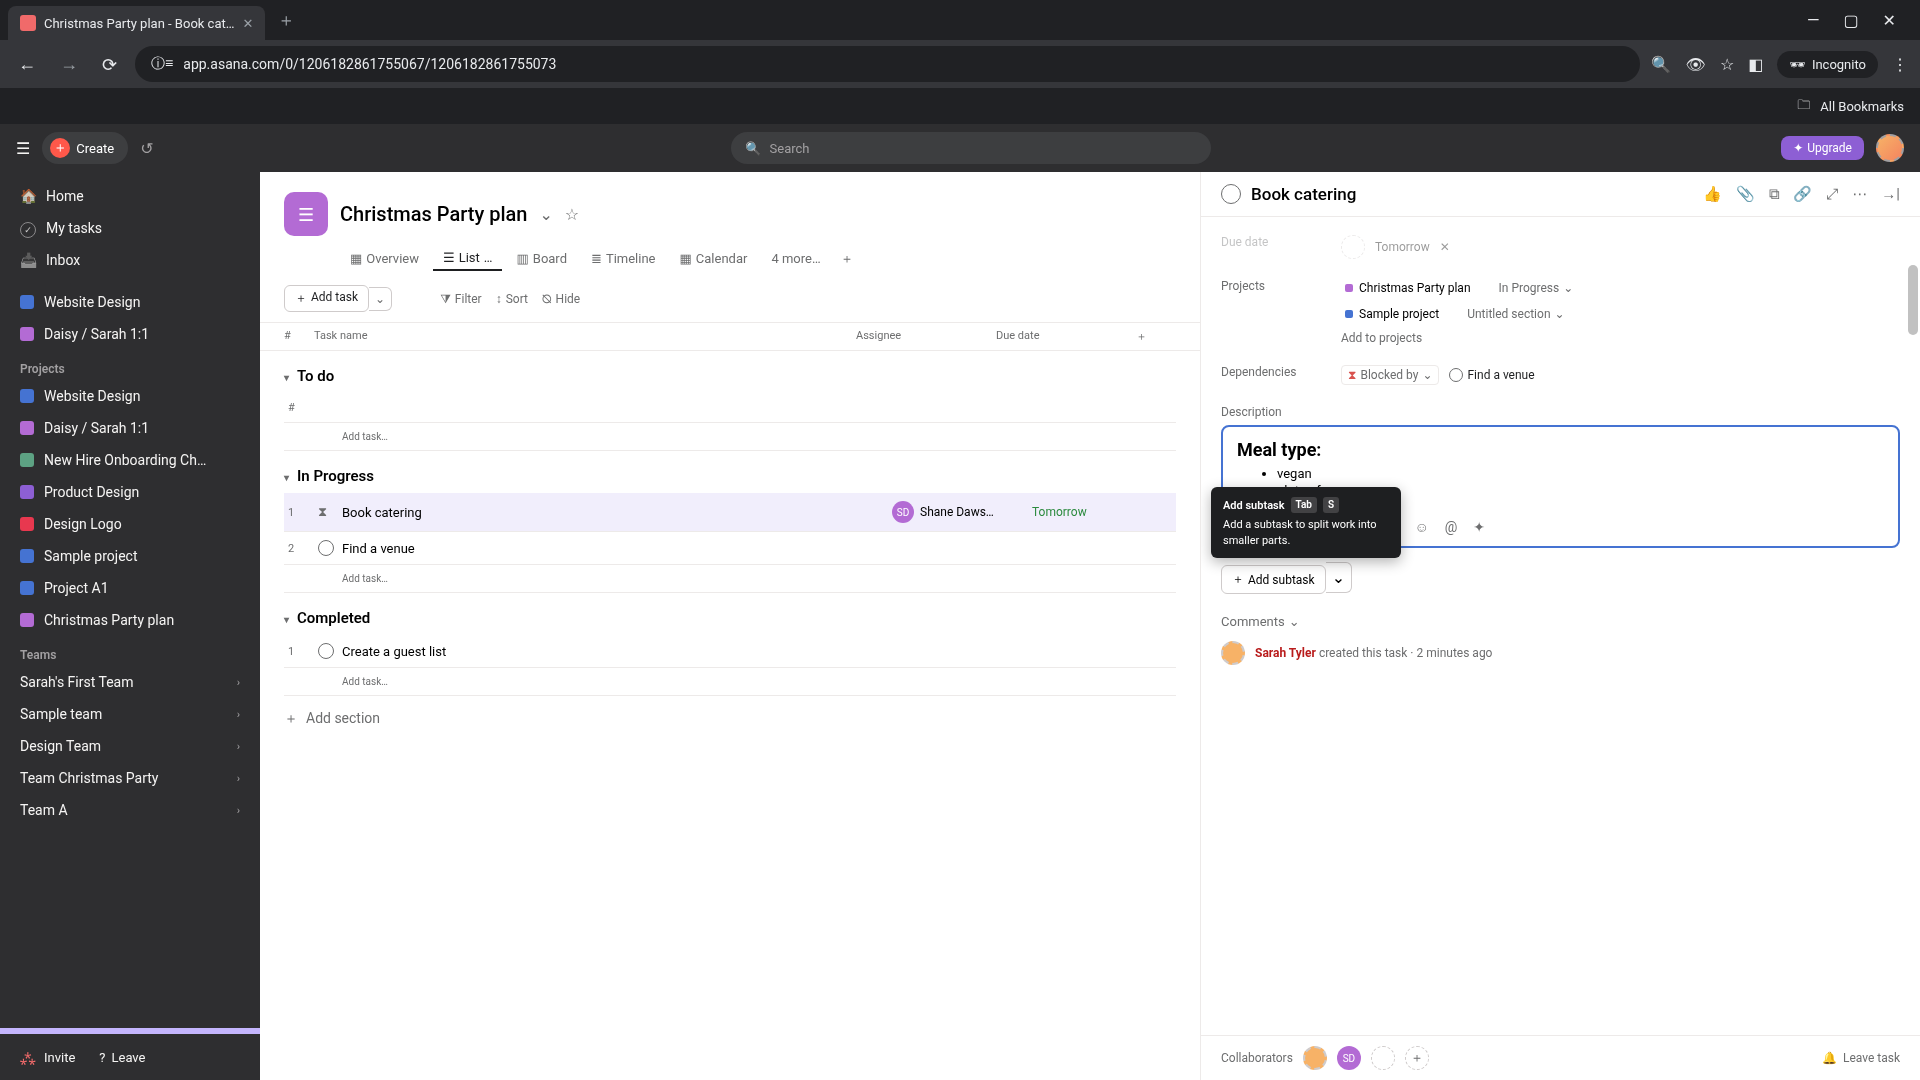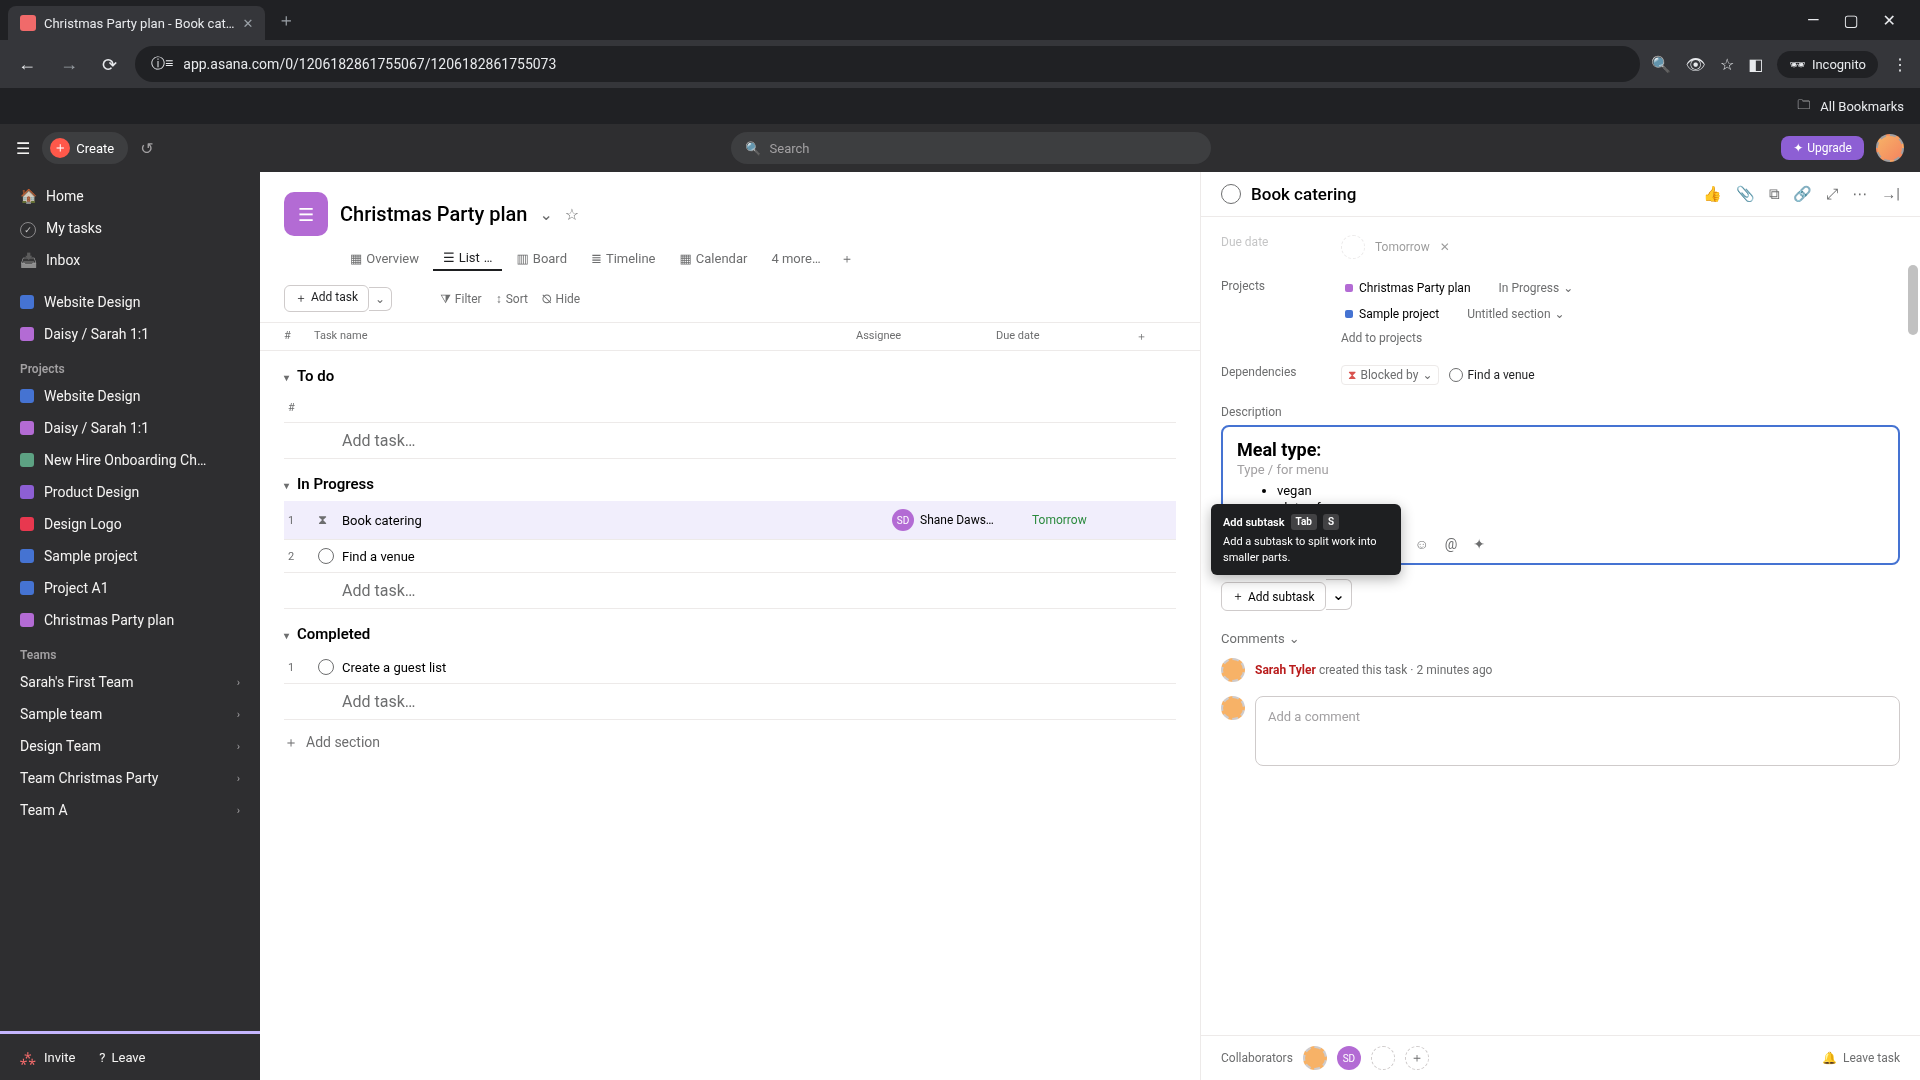--- a/index.html
+++ b/index.html
@@ -40,21 +40,21 @@
 
 .sidebar { width: 260px; background: #2e2e30; color: #f5f4f3; padding-top: 56px; display: flex; flex-direction: column; font-size: 14px; overflow-y: auto; }
 .sidebar-item { padding: 8px 20px; display: flex; align-items: center; gap: 10px; cursor: pointer; }
 .sidebar-icon { width: 16px; height: 16px; opacity: .8; }
 .home-icon::before { content: "🏠"; font-size: 14px; }
 .check-icon::before { content: "✓"; border: 1.5px solid #a2a0a2; border-radius: 50%; width: 14px; height: 14px; display: inline-flex; align-items: center; justify-content: center; font-size: 9px; }
 .inbox-icon::before { content: "📥"; font-size: 14px; filter: grayscale(1); }
 .proj-dot { width: 14px; height: 14px; border-radius: 3px; }
 .section-header { padding: 12px 20px 4px; font-size: 12px; font-weight: 600; color: #a2a0a2; }
 .sidebar-expand { margin-left: auto; color: #a2a0a2; font-size: 11px; }
-.sidebar-footer { margin-top: auto; display: flex; padding: 14px 20px; gap: 24px; border-top: 3px solid #c4b5fd; }
+.sidebar-footer { margin-top: auto; display: flex; padding: 14px 20px; gap: 24px; border-top: 6px solid #c4b5fd; }
 .sidebar-foot-btn { display: flex; align-items: center; gap: 6px; cursor: pointer; font-size: 13px; }
 .asana-logo { width: 18px; height: 18px; }
 .asana-logo::before { content: "⁂"; color: #f06a6a; font-size: 14px; }
 
 .main { flex: 1; padding-top: 48px; display: flex; background: #fff; overflow: hidden; }
 
 .content { flex: 1; padding: 20px 0; overflow-y: auto; min-width: 0; }
 .project-header { padding: 0 24px 12px; }
 .project-title-row { display: flex; align-items: center; gap: 12px; }
 .project-icon { width: 44px; height: 44px; background: #b36bd4; border-radius: 10px; display: flex; align-items: center; justify-content: center; color: #fff; }
@@ -75,21 +75,21 @@
 .section-title { font-size: 15px; font-weight: 600; padding: 8px 0; display: flex; gap: 8px; align-items: center; }
 .collapse-arrow::before { content: "▾"; color: #6d6e6f; font-size: 10px; }
 .row { display: grid; grid-template-columns: 30px 24px 1fr 140px 140px; padding: 8px 4px; align-items: center; border-bottom: 1px solid #edeae9; font-size: 13px; }
 .row.highlight { background: #f1eefc; }
 .row-num { color: #6d6e6f; font-size: 11px; }
 .row-check { width: 16px; height: 16px; border: 1.5px solid #6d6e6f; border-radius: 50%; }
 .row-hourglass::before { content: "⧗"; color: #6d6e6f; }
 .assignee-chip { display: flex; align-items: center; gap: 6px; font-size: 12px; }
 .av { width: 22px; height: 22px; border-radius: 50%; background: #b36bd4; color: #fff; display: flex; align-items: center; justify-content: center; font-size: 10px; }
 .due-tomorrow { color: #2b8a3e; font-size: 12px; }
-.add-task-row { color: #6d6e6f; font-size: 16px; padding: 8px 4px 8px 58px; border-bottom: 1px solid #edeae9; cursor: text; }
+.add-task-row { color: #6d6e6f; font-size: 10px; padding: 8px 4px 8px 58px; border-bottom: 1px solid #edeae9; cursor: text; }
 .add-section { padding: 14px 24px; color: #6d6e6f; font-size: 14px; display: flex; gap: 8px; cursor: pointer; }
 
 .detail { width: 720px; border-left: 1px solid #edeae9; display: flex; flex-direction: column; overflow: hidden; }
 .detail-header { display: flex; align-items: center; padding: 12px 20px; gap: 10px; border-bottom: 1px solid #edeae9; }
 .dh-check { width: 20px; height: 20px; border: 1.5px solid #6d6e6f; border-radius: 50%; }
 .dh-title { font-size: 17px; font-weight: 500; flex: 1; }
 .dh-actions { display: flex; gap: 14px; color: #6d6e6f; font-size: 15px; }
 .dh-actions span { cursor: pointer; }
 
 .detail-body { flex: 1; overflow-y: auto; padding: 8px 20px 12px; position: relative; }
@@ -456,21 +456,20 @@
                 <span class="row-check" style="width:14px;height:14px"></span>
                 <span>Find a venue</span>
               </span>
           </div>
         </div>
         <div class="field-row" style="padding-bottom:2px">
           <div class="field-label">Description</div>
         </div>
         <div class="description-box">
           <div class="db-title">Meal type:</div>
-          <div class="db-placeholder">Type / for menu</div>
           <ul class="db-list">
             <li>vegan</li>
             <li>gluten free</li>
           </ul>
           <div class="db-toolbar">
             <span>S̶</span>
             <span>&lt;/&gt;</span>
             <span>≡</span>
             <span>⒈</span>
             <span>🔗</span>
@@ -493,24 +492,20 @@
           <span class="add-subtask-btn">＋ <span>Add subtask</span></span><span class="add-subtask-drop">⌄</span>
           <span class="cursor"></span>
         </div>
 
         <div class="comments">
           <div class="comments-header"><span>Comments</span> ⌄</div>
           <div class="activity-row">
             <span class="act-av"></span>
             <span class="act-text"><strong>Sarah Tyler</strong> <span>created this task</span> · <span>2 minutes ago</span></span>
           </div>
-          <div class="comment-box">
-            <span class="act-av"></span>
-            <div class="comment-input"><span>Add a comment</span></div>
-          </div>
         </div>
       </div>
       <div class="detail-footer">
         <span class="collab-label">Collaborators</span>
         <span class="collab-av" style="background:#f7b267;border:2px dashed #cfcbcb"></span>
         <span class="collab-av" style="background:#b36bd4;display:flex;align-items:center;justify-content:center;color:#fff;font-size:10px">SD</span>
         <span class="collab-av" style="border:1px dashed #cfcbcb"></span>
         <span class="collab-add">＋</span>
         <div class="leave-task">
             <span>🔔</span>

